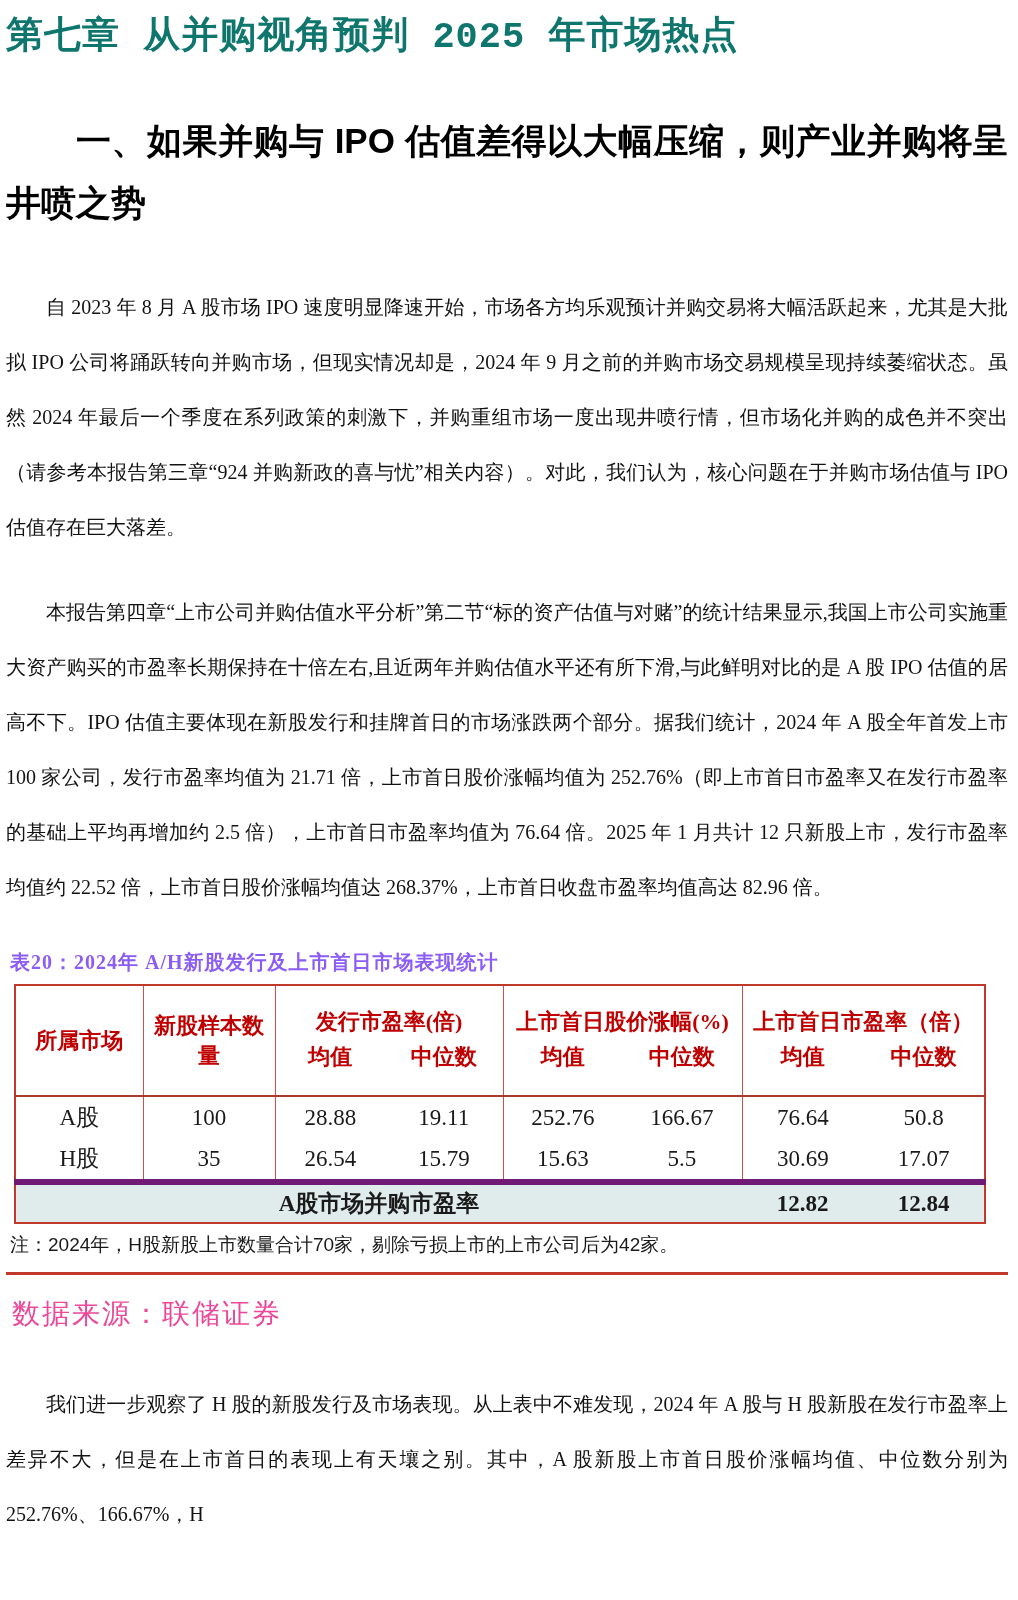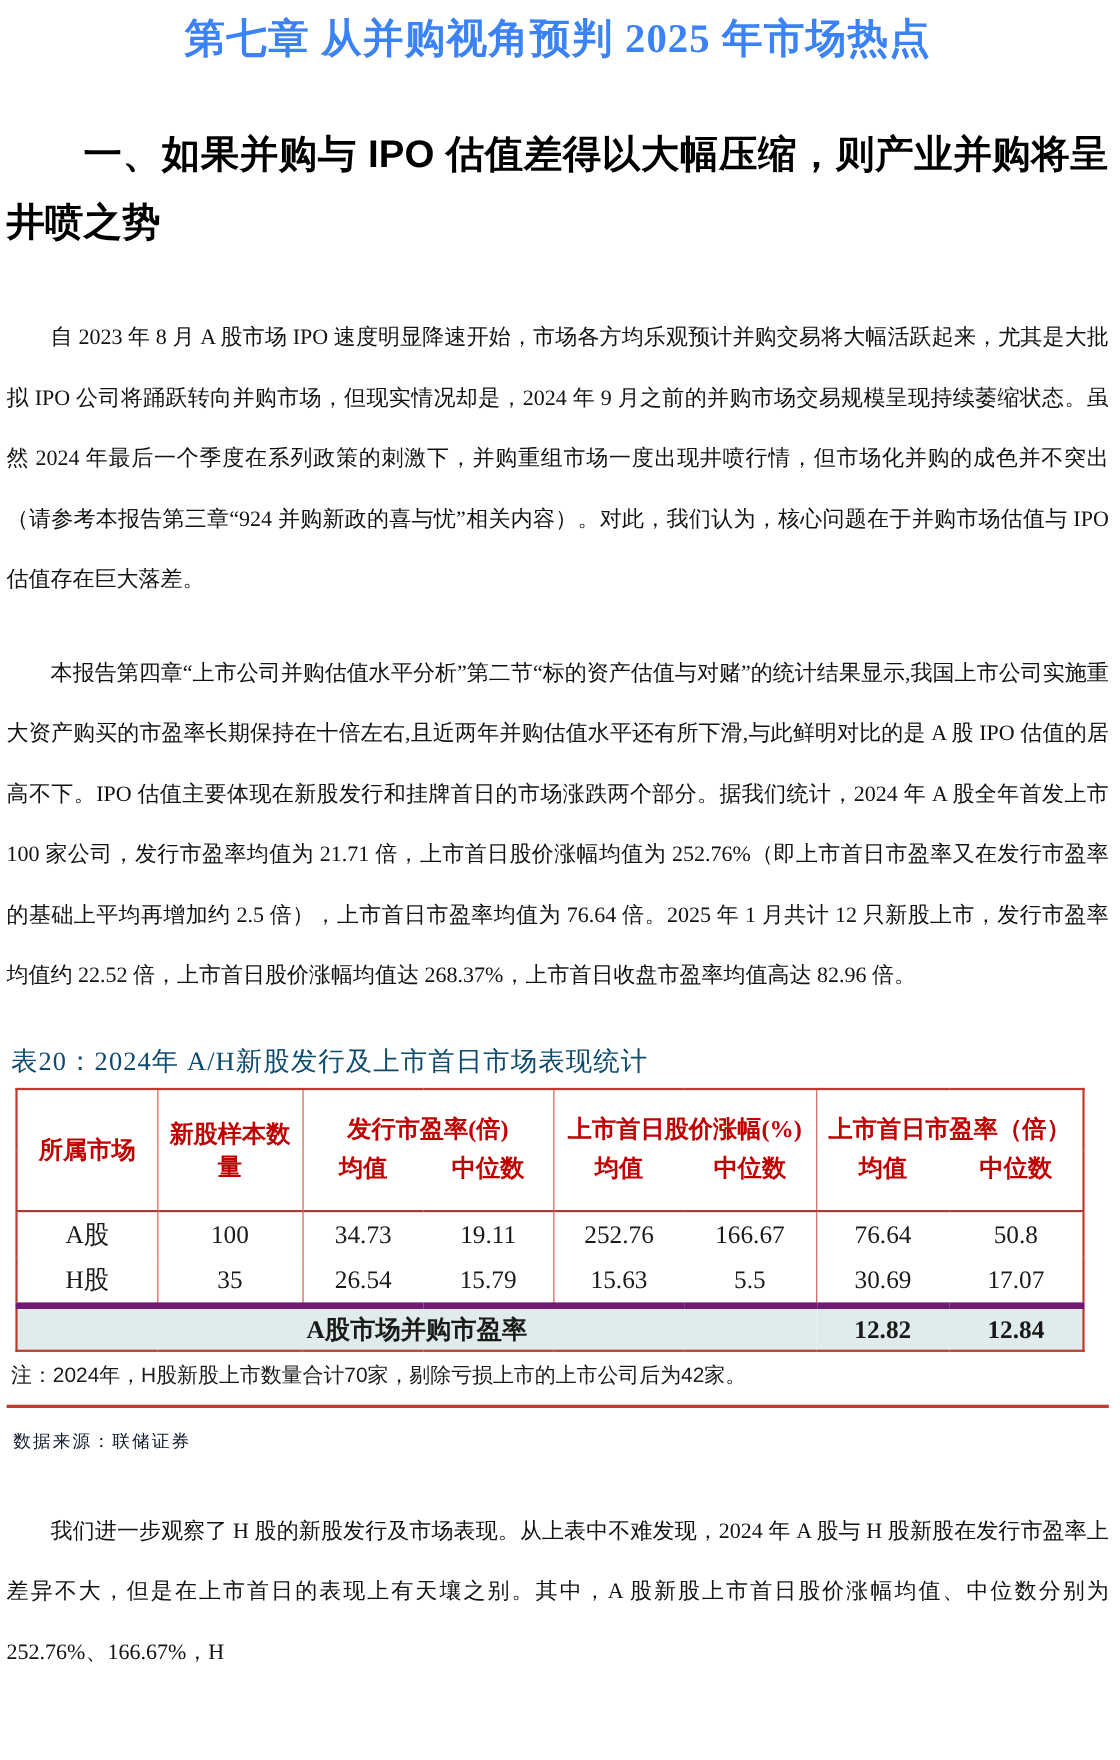--- a/index.html
+++ b/index.html
@@ -13,27 +13,27 @@
     overflow: hidden;
     font-family: "Liberation Serif", "DejaVu Serif", serif;
     color: #121212;
   }
   .page {
     padding: 6px 10px 0 6px;
     box-sizing: border-box;
     width: 1018px;
   }
   .chapter-title {
-    font-family: Liberation Serif, serif;
+    font-family: Liberation Mono, monospace;
     font-weight: bold;
     font-size: 37px;
-    text-align: center;
+    text-align: left;
     margin: 4px 0 0 0;
     letter-spacing: 1px;
-    color: #3b82f6;
+    color: #0f766e;
   }
   .section-heading {
     font-family: "Liberation Sans", "DejaVu Sans", sans-serif;
     font-weight: bold;
     font-size: 35px;
     line-height: 62px;
     text-align: justify;
     text-indent: 2em;
     margin: 50px 0 0 0;
     color: #000;
@@ -42,23 +42,23 @@
     font-size: 20px;
     line-height: 55px;
     text-align: justify;
     text-indent: 2em;
     margin: 30px 0 0 0;
   }
   .para.first {
     margin-top: 46px;
   }
   .table-title {
-    font-weight: normal;
-    font-size: 24px;
-    color: #0c4a6e;
+    font-weight: bold;
+    font-size: 20px;
+    color: #8b5cf6;
     margin: 34px 0 8px 4px;
     letter-spacing: 1px;
   }
   table.stat-table {
     border-collapse: collapse;
     width: 970px;
     margin-left: 8px;
     table-layout: fixed;
   }
   table.stat-table th, table.stat-table td {
@@ -112,22 +112,22 @@
     color: #1a1a1a;
     font-family: "Liberation Sans", "DejaVu Sans", sans-serif;
   }
   .red-rule {
     border: none;
     border-top: 3px solid #c0392b;
     margin: 14px 0 0 0;
     width: 100%;
   }
   .data-source {
-    font-size: 16px;
-    color: #0f172a;
+    font-size: 28px;
+    color: #ec4899;
     margin: 20px 0 0 6px;
     letter-spacing: 2px;
   }
   .para.last {
     margin-top: 44px;
   }
 </style>
 </head>
 <body>
 
@@ -166,21 +166,21 @@
       <th class="sub-label v-sep header-bottom">均值</th>
       <th class="sub-label header-bottom">中位数</th>
       <th class="sub-label v-sep header-bottom">均值</th>
       <th class="sub-label header-bottom">中位数</th>
       <th class="sub-label v-sep header-bottom">均值</th>
       <th class="sub-label header-bottom">中位数</th>
     </tr>
     <tr>
       <td>A股</td>
       <td class="v-sep">100</td>
-      <td class="v-sep">34.73</td>
+      <td class="v-sep">28.88</td>
       <td>19.11</td>
       <td class="v-sep">252.76</td>
       <td>166.67</td>
       <td class="v-sep">76.64</td>
       <td>50.8</td>
     </tr>
     <tr>
       <td>H股</td>
       <td class="v-sep">35</td>
       <td class="v-sep">26.54</td>

